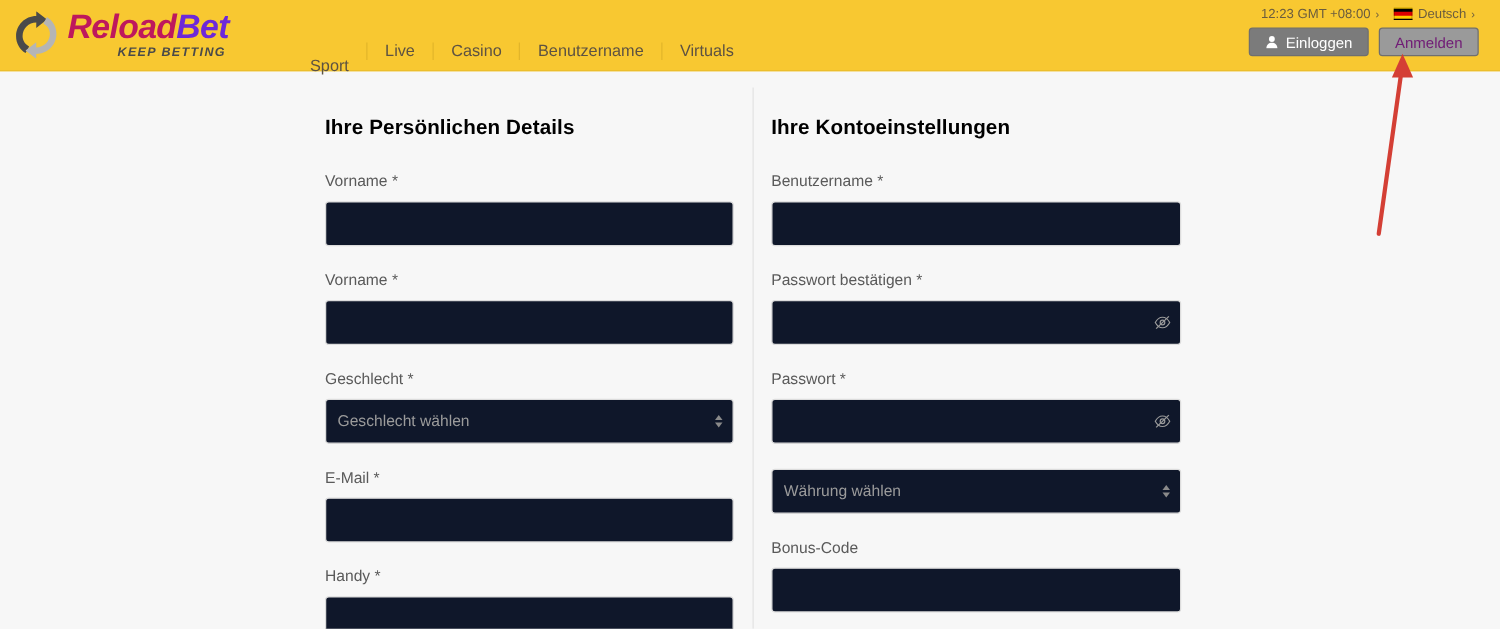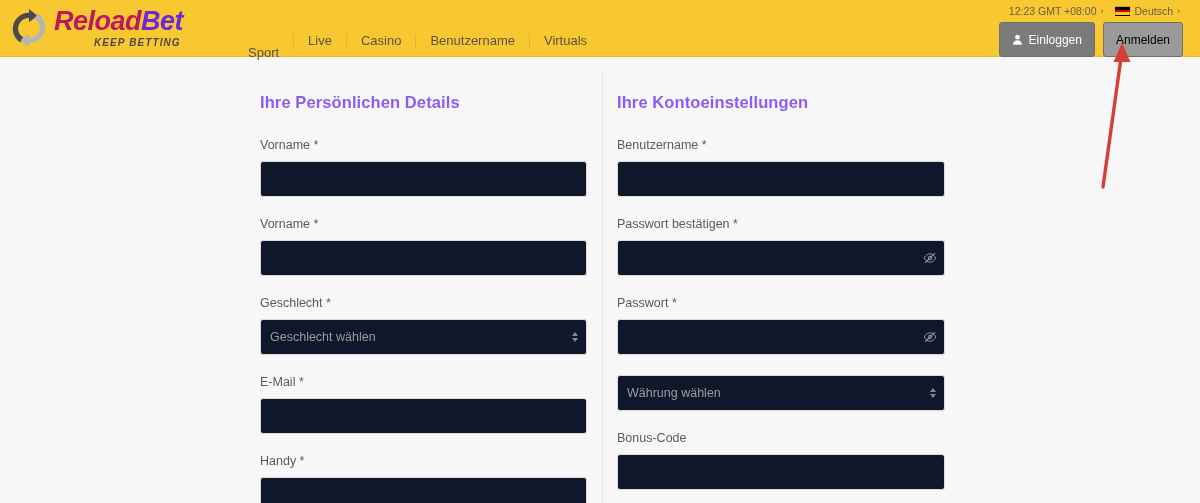--- a/index.html
+++ b/index.html
@@ -57,41 +57,41 @@
     width: 15px; height: 10px; display: inline-block;
     background: linear-gradient(to bottom, #000 0 33.3%, #d00 33.3% 66.6%, #fc0 66.6% 100%);
     border: 1px solid rgba(0,0,0,.18);
   }
 
   .auth-btns {
     position: absolute; right: 17px; top: 22px;
     display: flex; align-items: center; gap: 8px;
   }
   .btn {
-    height: 35px; border-radius: 3px;
+    height: 23px; border-radius: 3px;
     display: flex; align-items: center; justify-content: center; gap: 6px;
     font-size: 12px; cursor: pointer; border: 1px solid #6f6f6f;
     padding: 0 12px; white-space: nowrap;
   }
   .btn-login { background: #7b7b7b; color: #ffffff; }
-  .btn-register { background: #9a9a9a; color: #000000; }
+  .btn-register { background: #9a9a9a; color: #701a75; }
   .user-icon { width: 11px; height: 11px; display: block; }
 
   
   .content { position: absolute; top: 57px; left: 0; width: 1200px; height: 446px; }
   .divider {
     position: absolute; left: 602px; top: 13px;
     width: 1px; height: 433px; background: #e3e3e3;
   }
   .col { position: absolute; top: 36px; }
   .col-left { left: 260px; width: 327px; }
   .col-right { left: 617px; width: 328px; }
 
   .col-title {
-    font-size: 16.5px; font-weight: bold; color: #8b5cf6;
+    font-size: 16.5px; font-weight: bold; color: #000000;
     margin-bottom: 26px; letter-spacing: .1px;
   }
   .field { margin-bottom: 20px; }
   .field-label {
     font-size: 12.5px; color: #5a5a5a; margin-bottom: 9px; display: block;
   }
   .ctl {
     position: relative; width: 100%; height: 36px;
     background: #0f172a; border: 1px solid #dcdcdc; border-radius: 3px;
   }

